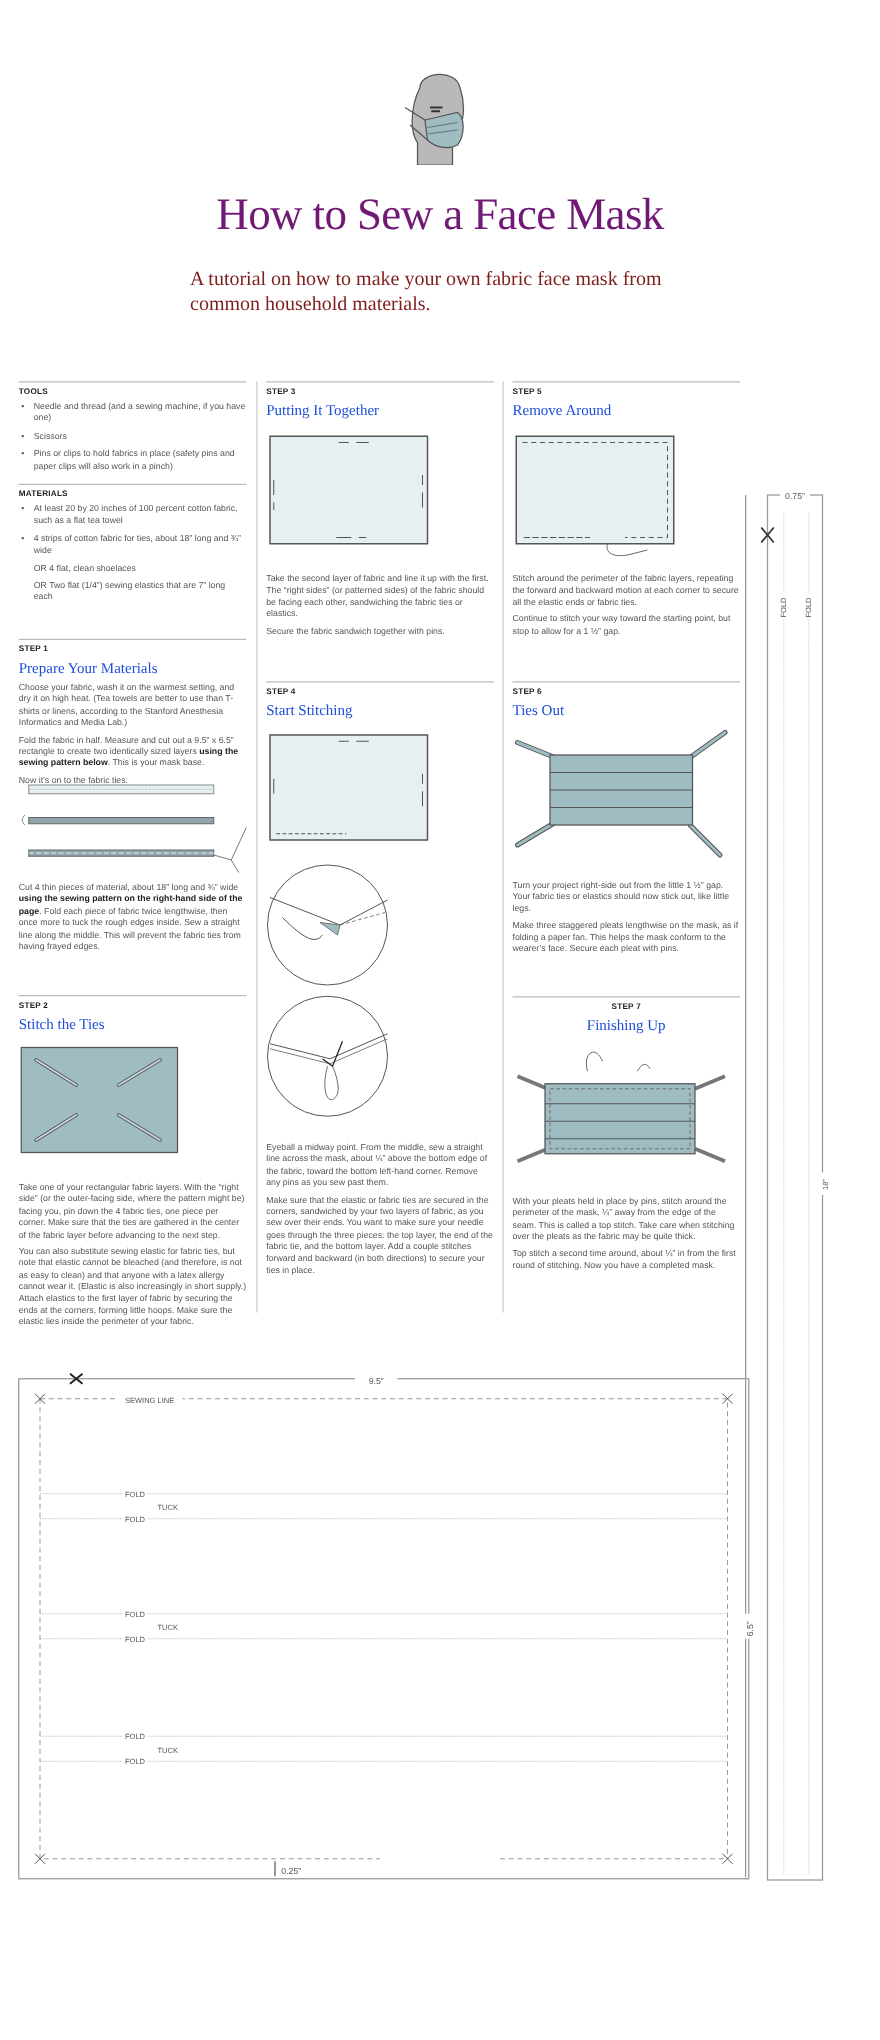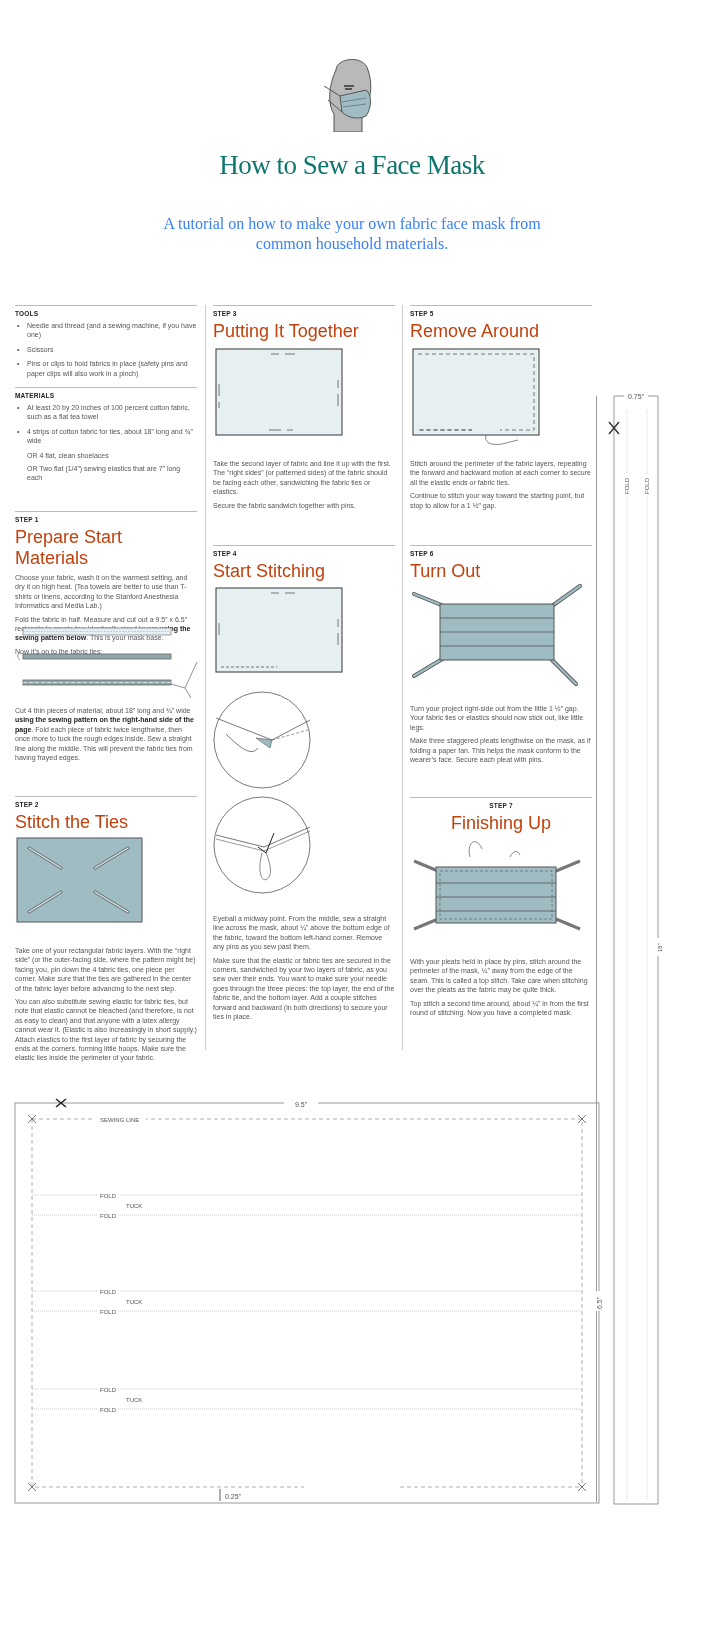--- a/index.html
+++ b/index.html
@@ -1,28 +1,28 @@
 <!DOCTYPE html>
 <html><head>
 <meta charset="utf-8">
 <style>
   * { box-sizing: border-box; margin: 0; padding: 0; }
   html, body { width: 704px; height: 1632px; background: #ffffff; overflow: hidden; }
   body { position: relative; font-family: "Liberation Sans", sans-serif; color: #333; }
 
   .header-illus { position: absolute; left: 318px; top: 56px; width: 64px; height: 76px; }
   .title { position: absolute; left: 0; width: 704px; top: 150px; text-align: center;
-    font-family: "Liberation Serif", serif; font-size: 27px; color: #0f766e; letter-spacing: -0.5px; }
-  .subtitle { position: absolute; left: 152px; width: 400px; top: 214px; text-align: center;
-    font-family: "Liberation Serif", serif; font-size: 16px; line-height: 20px; color: #3b82f6; }
+    font-family: "Liberation Serif", serif; font-size: 36px; color: #701a75; letter-spacing: -0.5px; }
+  .subtitle { position: absolute; left: 152px; width: 400px; top: 214px; text-align: left;
+    font-family: "Liberation Serif", serif; font-size: 16px; line-height: 20px; color: #7f1d1d; }
 
   .col { position: absolute; }
   .rule { border-top: 1px solid #bbb; }
   .kicker { font-size: 6.5px; font-weight: bold; color: #222; letter-spacing: 0.2px; margin-top: 4px; }
-  .head { font-family: Liberation Sans, sans-serif; font-size: 18px; color: #c2410c; margin-top: 4px; }
+  .head { font-family: Liberation Serif, serif; font-size: 12px; color: #1d4ed8; margin-top: 4px; }
   .p { font-size: 7px; line-height: 9.4px; color: #555; margin-top: 4px; }
   .p b { color: #222; }
   ul.list { list-style: none; margin-top: 4px; }
   ul.list li { font-size: 7px; line-height: 9.4px; color: #555; position: relative; padding-left: 12px; margin-bottom: 5px; }
   ul.list li::before { content: "•"; position: absolute; left: 2px; color: #555; }
   .or-line { font-size: 7px; line-height: 9.4px; color: #555; padding-left: 12px; margin-bottom: 4px; }
 
   .vline { position: absolute; width: 1px; background: #ccc; }
 
   svg text { font-family: "Liberation Sans", sans-serif; }
@@ -58,21 +58,21 @@
     <li>At least 20 by 20 inches of 100 percent cotton fabric, such as a flat tea towel</li>
     <li>4 strips of cotton fabric for ties, about 18” long and ¾” wide</li>
   </ul>
   <div class="or-line">OR  4 flat, clean shoelaces</div>
   <div class="or-line">OR  Two flat (1/4”) sewing elastics that are 7” long each</div>
 </div>
 
 <div class="col" style="left:15px; top:511px; width:182px;">
   <div class="rule"></div>
   <div class="kicker">STEP 1</div>
-  <div class="head">Prepare Start Materials</div>
+  <div class="head">Prepare Your Materials</div>
   <div class="p">Choose your fabric, wash it on the warmest setting, and dry it on high heat. (Tea towels are better to use than T-shirts or linens, according to the Stanford Anesthesia Informatics and Media Lab.)</div>
   <div class="p"><span>Fold the fabric in half. Measure and cut out a 9.5” x 6.5” rectangle to create two identically sized layers </span><b>using the sewing pattern below</b><span>. This is your mask base.</span></div>
   <div class="p">Now it’s on to the fabric ties:</div>
 </div>
 <svg class="illus" style="left:15px; top:622px;" width="185" height="80">
   <rect x="8" y="6" width="148" height="7" fill="#e6f0f2" stroke="#888" stroke-width="0.8"></rect>
   <line x1="8" y1="9.5" x2="156" y2="9.5" stroke="#aaa" stroke-width="0.5" stroke-dasharray="2 1"></line>
   <path d="M5 30 C2 32 2 36 5 38" stroke="#888" fill="none" stroke-width="0.8"></path>
   <rect x="8" y="32" width="148" height="5" fill="#8fa6ab" stroke="#666" stroke-width="0.8"></rect>
   <rect x="8" y="58" width="148" height="5" fill="#8fa6ab" stroke="#666" stroke-width="0.8"></rect>
@@ -181,21 +181,21 @@
   <path d="M76 89 C74 96 80 100 92 98 L108 94" stroke="#555" fill="none" stroke-width="0.7"></path>
 </svg>
 <div class="col" style="left:410px; top:455px; width:182px;">
   <div class="p">Stitch around the perimeter of the fabric layers, repeating the forward and backward motion at each corner to secure all the elastic ends or fabric ties.</div>
   <div class="p">Continue to stitch your way toward the starting point, but stop to allow for a 1 ½” gap.</div>
 </div>
 
 <div class="col" style="left:410px; top:545px; width:182px;">
   <div class="rule"></div>
   <div class="kicker">STEP 6</div>
-  <div class="head">Turn Out</div>
+  <div class="head">Ties Out</div>
 </div>
 <svg class="illus" style="left:410px; top:580px;" width="175" height="110">
   <g stroke="#555" stroke-width="4" stroke-linecap="round">
       <line x1="4" y1="14" x2="34" y2="26"></line>
       <line x1="170" y1="6" x2="142" y2="26"></line>
       <line x1="4" y1="96" x2="34" y2="78"></line>
       <line x1="166" y1="104" x2="142" y2="80"></line>
     </g>
   <g stroke="#9fbcc2" stroke-width="2.4" stroke-linecap="round">
       <line x1="4" y1="14" x2="34" y2="26"></line>

